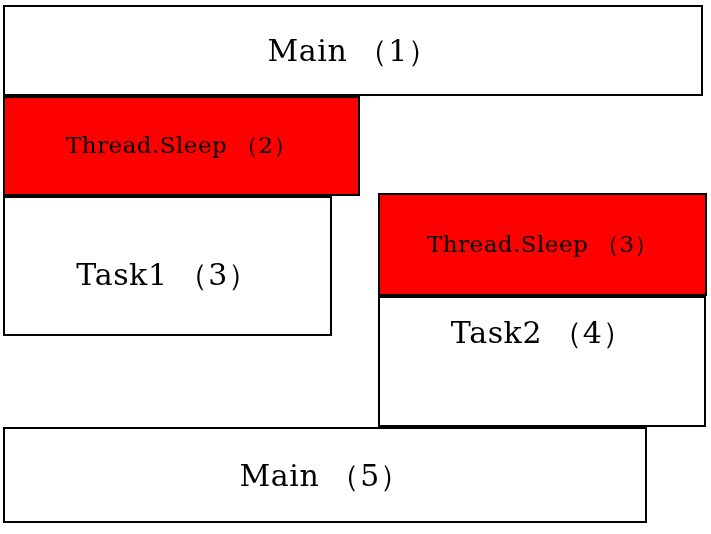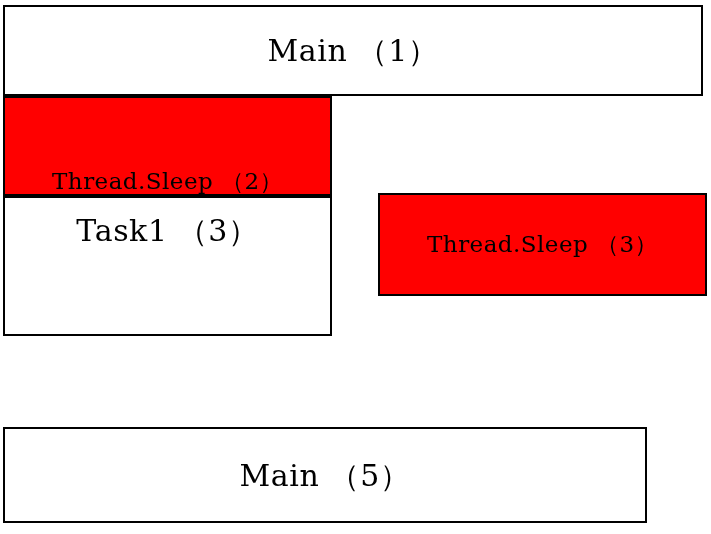--- a/index.html
+++ b/index.html
@@ -40,33 +40,32 @@
     left: 3px;
     top: 5px;
     width: 700px;
     height: 91px;
     font-size: 30px;
   }
   
   #thread-sleep-2 {
     left: 3px;
     top: 96px;
-    width: 329px;
+    width: 357px;
     height: 100px;
     font-size: 23px;
-    align-items: flex-end;
   }
   
   #task1-3 {
     left: 3px;
     top: 196px;
     width: 329px;
     height: 140px;
     font-size: 30px;
-    align-items: flex-start;
+    align-items: center;
     padding-top: 16px;
   }
   
   #thread-sleep-3 {
     left: 378px;
     top: 193px;
     width: 329px;
     height: 103px;
     font-size: 23px;
   }
@@ -103,18 +102,21 @@
   </div>
 
   <div class="block" id="task1-3">
     <span class="label">Task1 （3）</span>
   </div>
 
   <div class="block red" id="thread-sleep-3">
     <span class="label">Thread.Sleep （3）</span>
   </div>
 
+  <div class="block" id="task2-4">
+    <span class="label">Task2 （4）</span>
+  </div>
 
   <div class="block" id="main-5">
     <span class="label">Main （5）</span>
   </div>
 
 </div>
 
 </body></html>

